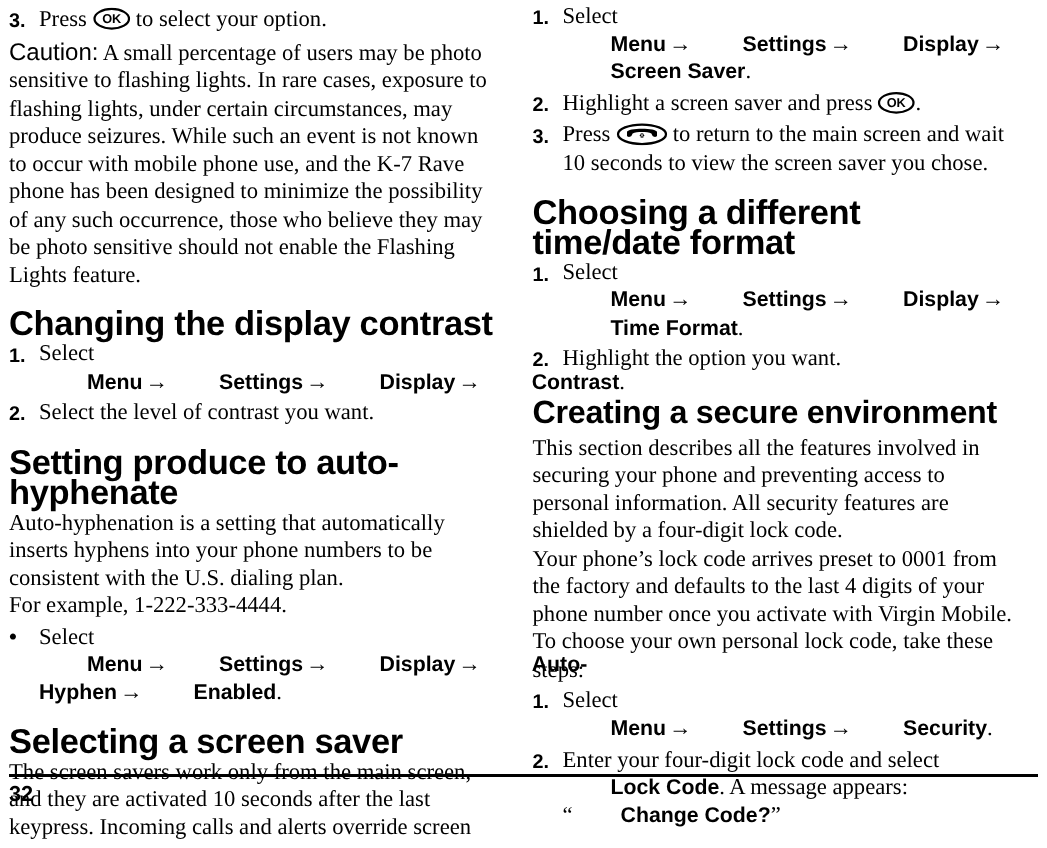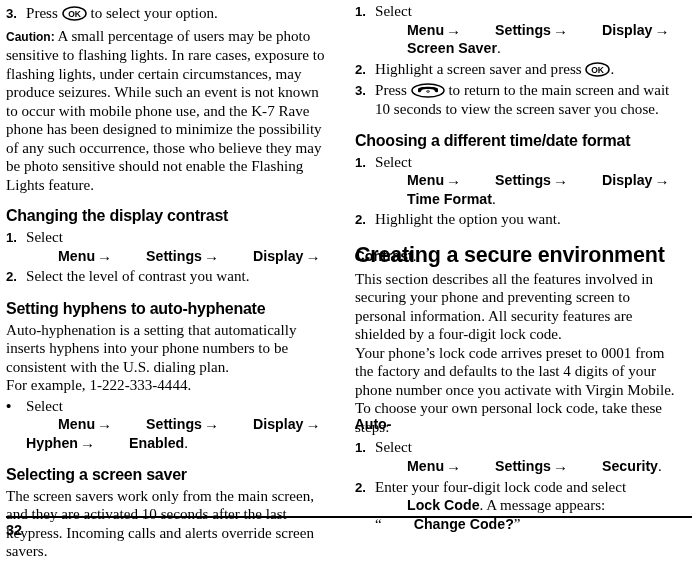--- a/index.html
+++ b/index.html
@@ -42,38 +42,38 @@
   
   .para {
     font-family: "Liberation Serif", "DejaVu Serif", serif;
     font-size: 15.1px;
     line-height: 18.5px;
     margin: 0 0 0 0;
     text-align: left;
   }
 
   .lead {
-    font-weight: bold;
-    font-family: "Liberation Sans", "DejaVu Sans", sans-serif;
-    font-size: 12px;
+    font-weight: normal;
+    font-family: "Liberation Sans", "DejaVu Sans", sans-serif;
+    font-size: 16px;
   }
 
   
   h2.chapter-heading {
     font-family: "Liberation Sans", "DejaVu Sans", sans-serif;
     font-weight: bold;
     font-size: 21.5px;
     line-height: 24px;
     letter-spacing: -0.2px;
     margin: 13px 0 3px 0;
   }
   h3.section-heading {
     font-family: "Liberation Sans", "DejaVu Sans", sans-serif;
     font-weight: bold;
-    font-size: 16px;
+    font-size: 23px;
     line-height: 20px;
     letter-spacing: -0.25px;
     margin: 12px 0 2px 0;
   }
 
   
   ol.steps, ul.steps {
     list-style: none;
     margin: 0;
     padding: 0;
@@ -191,21 +191,21 @@
         <li class="step">
           <span class="step-marker">1.</span>
           <span class="step-body"><span>Select </span><span class="ui">Menu</span><span class="arrow">→</span><span class="ui">Settings</span><span class="arrow">→</span><span class="ui">Display</span><span class="arrow">→</span><span class="ui">Contrast</span><span>.</span></span>
         </li>
         <li class="step">
           <span class="step-marker">2.</span>
           <span class="step-body">Select the level of contrast you want.</span>
         </li>
       </ol>
 
-      <h3 class="section-heading">Setting hyphens to auto-hyphenate</h3>
+      <h3 class="section-heading">Setting produce to auto-hyphenate</h3>
       <p class="para">Auto-hyphenation is a setting that automatically inserts hyphens into your phone numbers to be consistent with the U.S. dialing plan.</p>
       <p class="para">For example, 1-222-333-4444.</p>
 
       <ul class="steps">
         <li class="step">
           <span class="step-marker bullet">•</span>
           <span class="step-body"><span>Select </span><span class="ui">Menu</span><span class="arrow">→</span><span class="ui">Settings</span><span class="arrow">→</span><span class="ui">Display</span><span class="arrow">→</span><span class="ui">Auto-Hyphen</span><span class="arrow">→</span><span class="ui">Enabled</span><span>.</span></span>
         </li>
       </ul>
 
@@ -251,21 +251,21 @@
           <span class="step-marker">1.</span>
           <span class="step-body"><span>Select </span><span class="ui">Menu</span><span class="arrow">→</span><span class="ui">Settings</span><span class="arrow">→</span><span class="ui">Display</span><span class="arrow">→</span><br><span class="ui">Time Format</span><span>.</span></span>
         </li>
         <li class="step">
           <span class="step-marker">2.</span>
           <span class="step-body">Highlight the option you want.</span>
         </li>
       </ol>
 
       <h2 class="chapter-heading">Creating a secure environment</h2>
-      <p class="para">This section describes all the features involved in securing your phone and preventing screen to personal information. All security features are shielded by a four-digit lock code.</p>
+      <p class="para">This section describes all the features involved in securing your phone and preventing access to personal information. All security features are shielded by a four-digit lock code.</p>
 
       <p class="para">Your phone’s lock code arrives preset to 0001 from the factory and defaults to the last 4 digits of your phone number once you activate with Virgin Mobile. To choose your own personal lock code, take these steps:</p>
 
       <ol class="steps">
         <li class="step">
           <span class="step-marker">1.</span>
           <span class="step-body"><span>Select </span><span class="ui">Menu</span><span class="arrow">→</span><span class="ui">Settings</span><span class="arrow">→</span><span class="ui">Security</span><span>.</span></span>
         </li>
         <li class="step">
           <span class="step-marker">2.</span>

